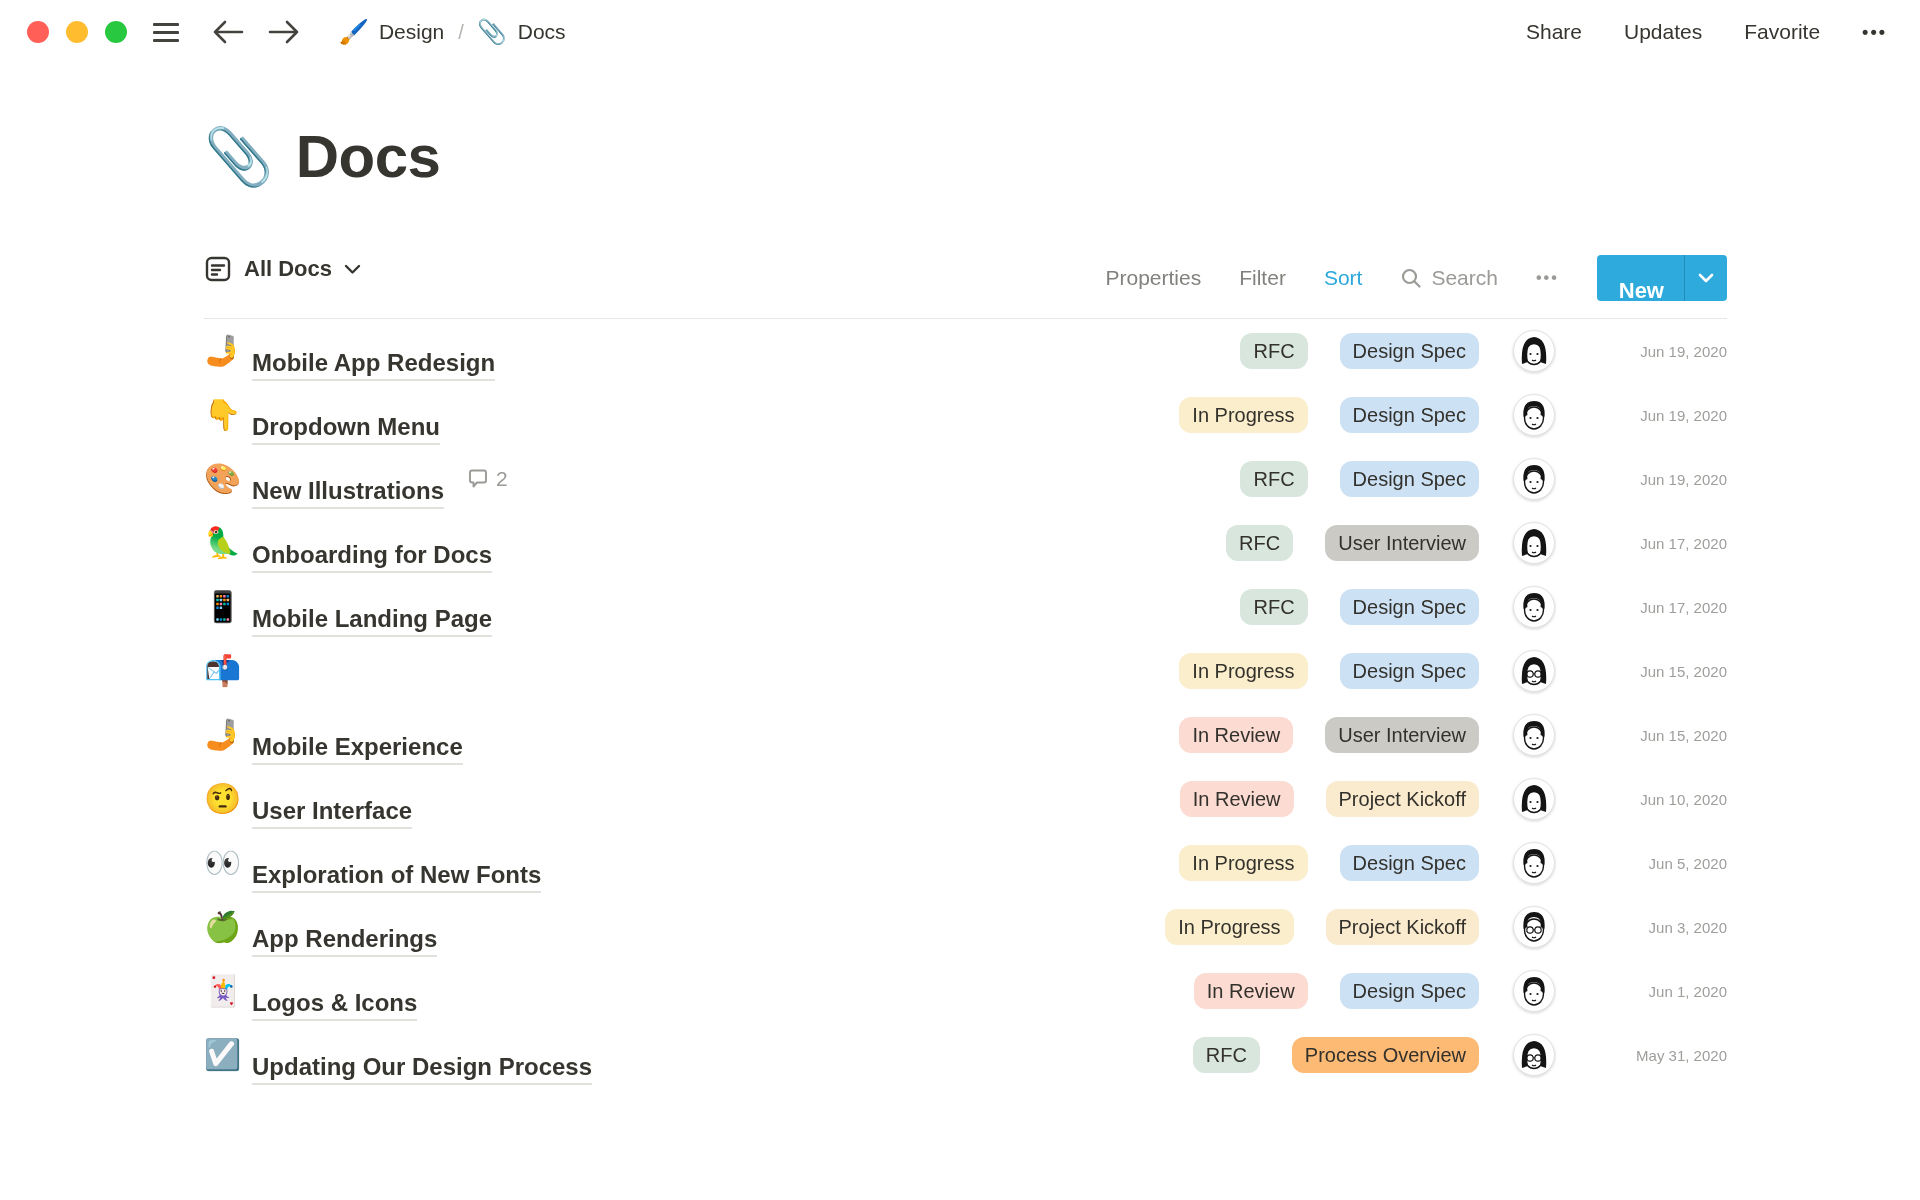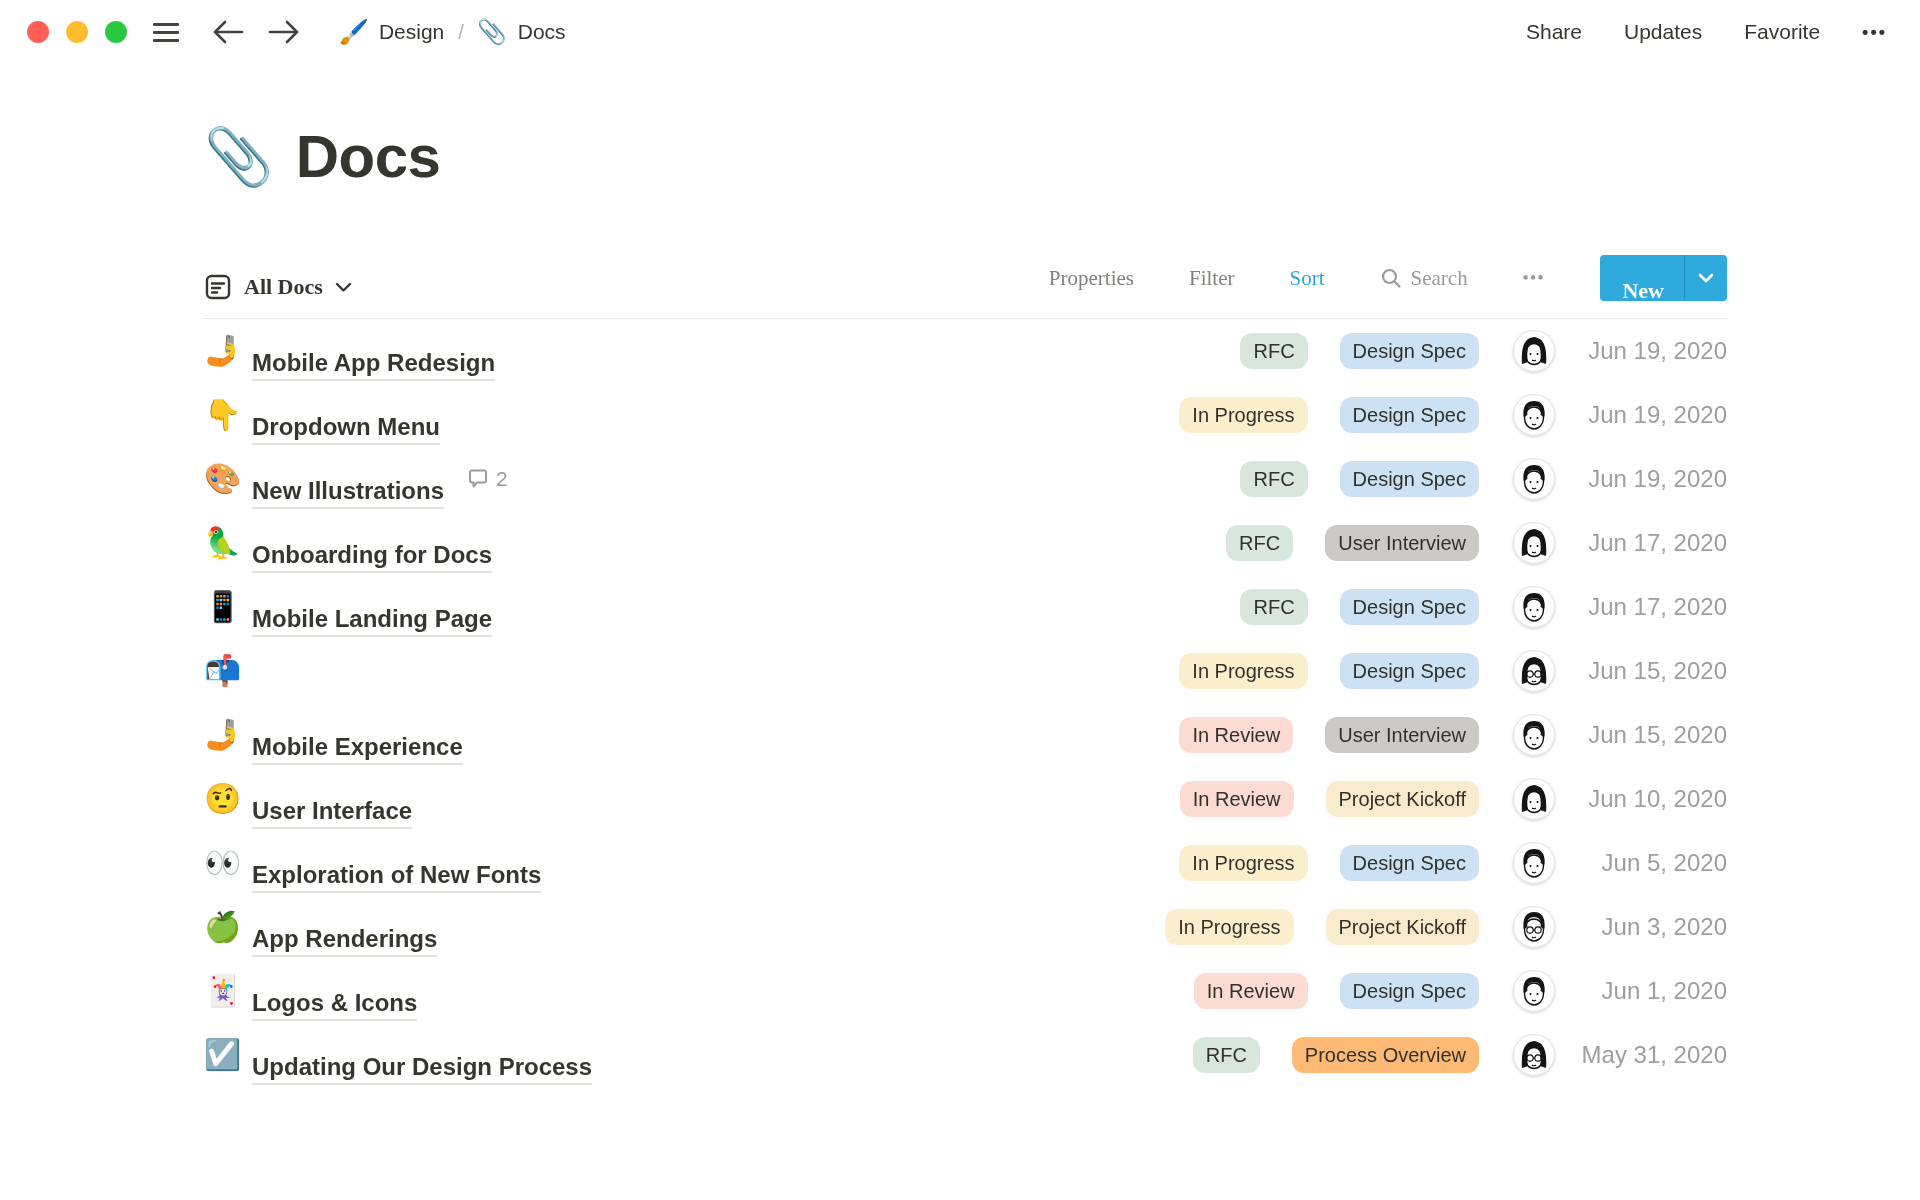--- a/index.html
+++ b/index.html
@@ -25,45 +25,45 @@
   .top-more { font-size:18px; letter-spacing:2px; font-weight:700; cursor:pointer; color:#37352f; }
 
   
   .main { padding:0 193px 0 204px; }
   .pagehead { display:flex; align-items:center; gap:22px; margin-top:58px; }
   .page-emoji { font-size:56px; line-height:1; }
   .page-title { font-size:60px; font-weight:700; letter-spacing:-0.5px; color:#373530; }
   .page-desc { margin-top:30px; font-size:23px; color:#37352f; }
 
   
-  .ctoolbar { display:flex; align-items:flex-end; margin-top:64px;font-family:Liberation Serif, serif; }
+  .ctoolbar { display:flex; align-items:flex-start; margin-top:64px; }
   .view-switch { display:flex; align-items:center; gap:12px; cursor:pointer; }
   .view-label { font-size:22px; font-weight:700; }
-  .ctrl-group { margin-left:auto; display:flex; align-items:center; gap:55px; }
+  .ctrl-group { margin-left:auto; display:flex; align-items:center; gap:38px; }
   .ctrl { font-size:21px; color:#82817d; cursor:pointer; }
   .ctrl.active { color:#2ba8dc; }
   .search-ctrl { display:flex; align-items:center; gap:9px; color:#9b9a97; font-size:21px; cursor:pointer; }
   .ctrl-more { color:#9b9a97; font-size:16px; letter-spacing:2px; font-weight:700; cursor:pointer; }
   .new-btn { display:flex; align-items:stretch; background:#2eaadc; border-radius:4px; overflow:hidden; cursor:pointer; height:46px; }
   .new-btn-label { display:flex; align-items:center; padding:0 20px 0 22px; color:#fff; font-size:22px; font-weight:600;margin-top:25px; }
   .new-btn-caret { display:flex; align-items:center; padding:0 13px; border-left:1px solid rgba(5,90,125,0.35); }
   .divider { border-top:1px solid #e8e7e4; margin-top:17px; }
 
   
   .rows { }
   .row { display:flex; align-items:center; height:64px; cursor:pointer; }
   .row-emoji { width:48px; font-size:30px; line-height:1; flex:0 0 48px; }
   .row-title { font-size:24px; font-weight:700; color:#37352f; border-bottom:2px solid #e2e1de; padding-bottom:2px; white-space:nowrap;margin-top:28px; }
   .comment-flag { display:flex; align-items:center; gap:6px; margin-left:22px; color:#9b9a97; font-size:21px; }
   .tag-cells { margin-left:auto; display:flex; align-items:center; justify-content:flex-end; gap:32px; }
   .tag { display:inline-block; padding:5px 13px; border-radius:12px; font-size:20px; color:#33312c; white-space:nowrap; line-height:1.3; }
   .avatar-cell { flex:0 0 42px; margin-left:34px; }
   .avatar { width:42px; height:42px; border-radius:50%; background:#fff; border:1px solid #e4e3e0; box-shadow:0 1px 3px rgba(15,15,15,0.18); display:flex; align-items:center; justify-content:center; overflow:hidden; }
   .avatar svg { width:40px; height:40px; display:block; }
-  .date-cell { flex:0 0 172px; text-align:right; font-size:24px; color:#9f9e9b; white-space:nowrap; }
+  .date-cell { flex:0 0 172px; text-align:right; font-size:15px; color:#9f9e9b; white-space:nowrap; }
 
   .defs-hidden { position:absolute; width:0; height:0; overflow:hidden; }
 </style>
 </head>
 <body>
 
 <svg class="defs-hidden" aria-hidden="true">
   <defs>
     <symbol id="av-man" viewBox="0 0 40 40">
       <ellipse cx="20" cy="23" rx="9.5" ry="11" fill="#fff" stroke="#141414" stroke-width="1.4"></ellipse>

